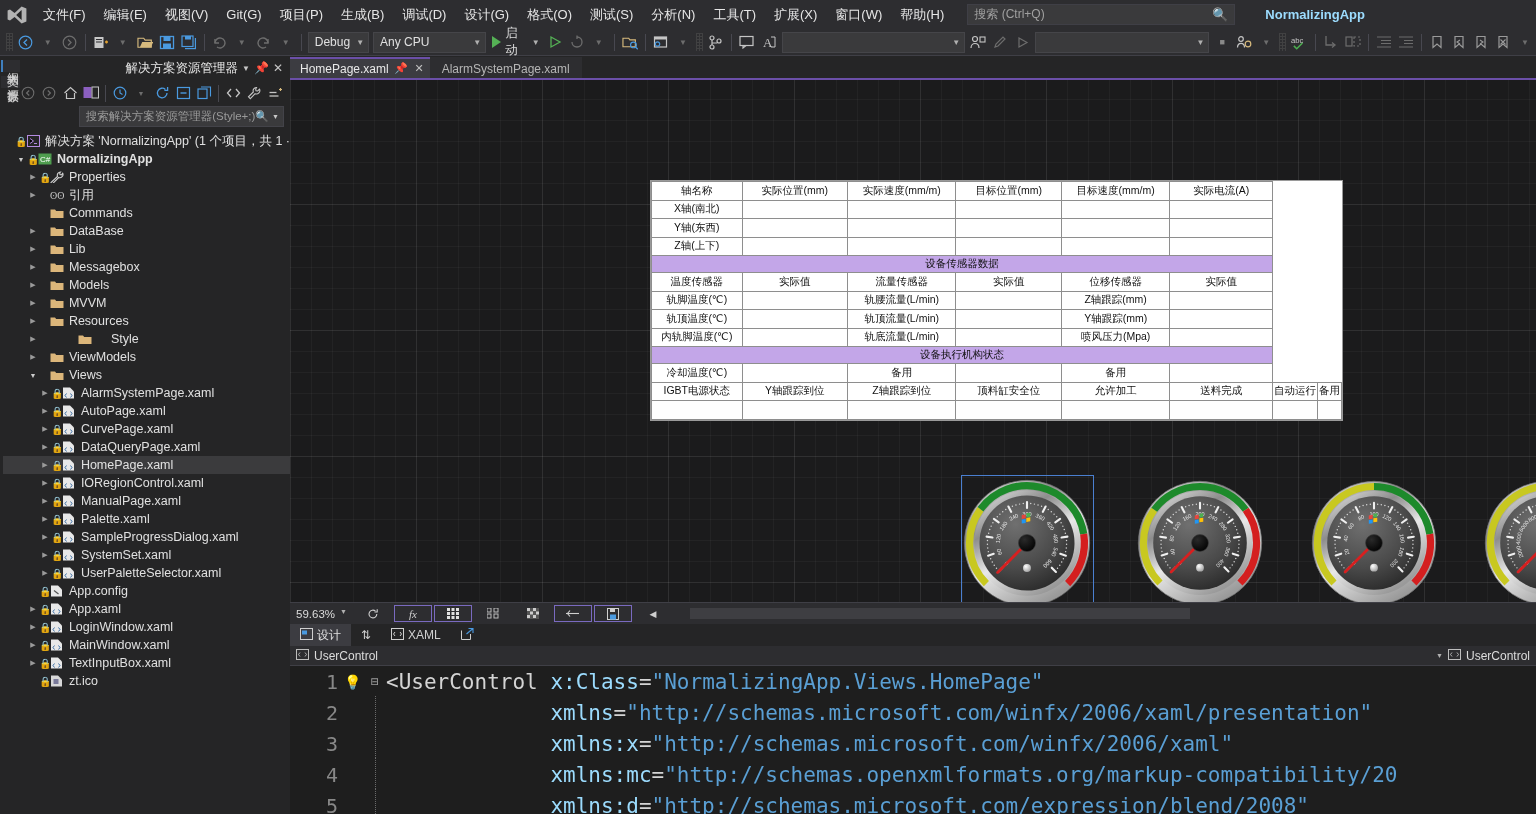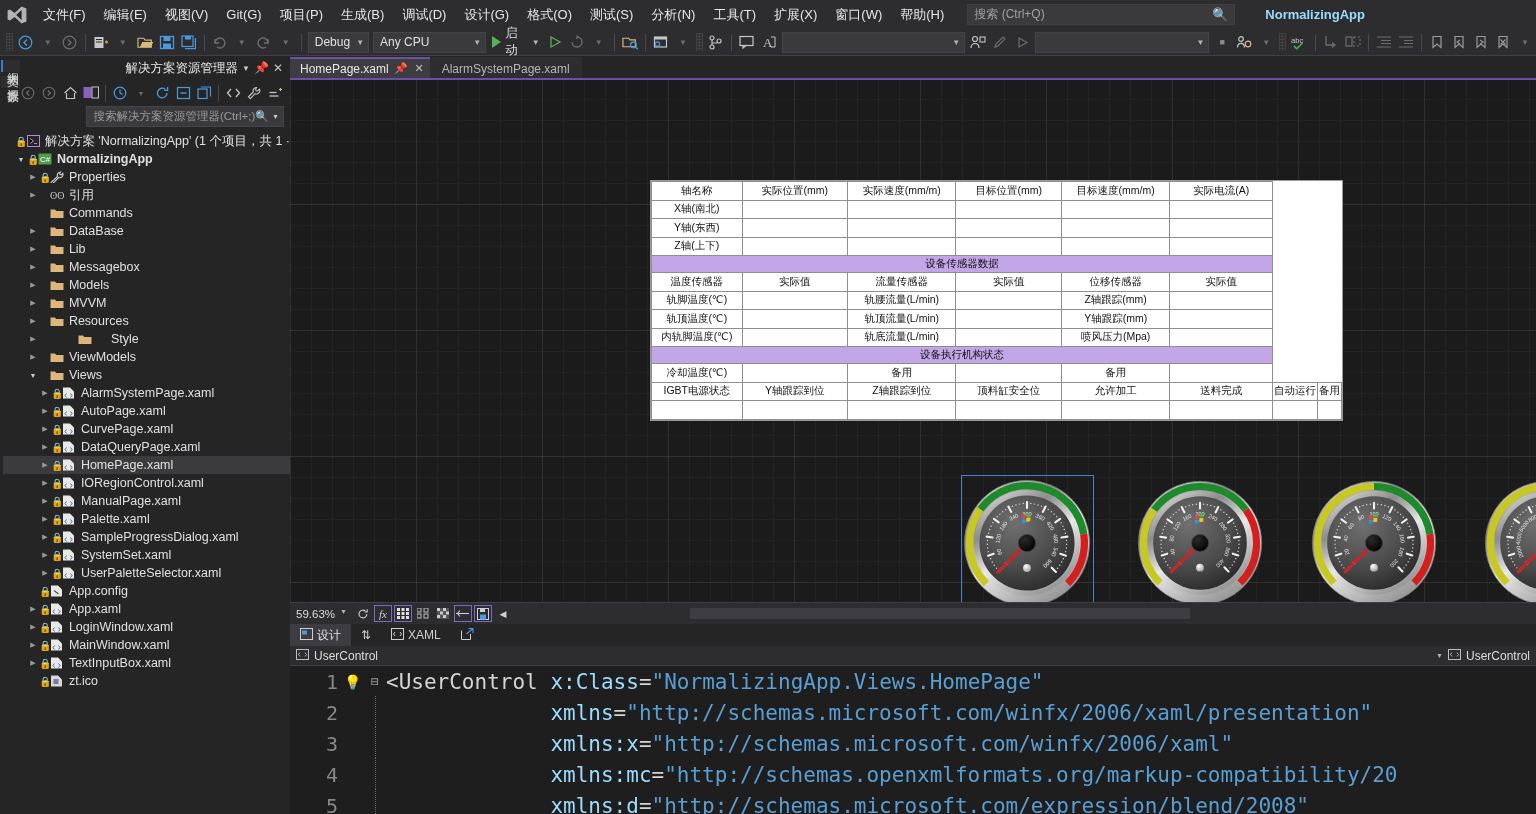--- a/index.html
+++ b/index.html
@@ -137,21 +137,21 @@
   .gauge-wrap { position:absolute; }
   .gsel { position:absolute; border:1px solid #4a7fd0; }
 
   
   .dbar {
     position:absolute; left:0; top:546px; width:1246px; height:22px;
     background:#2d2d30; display:flex; align-items:center; gap:2px; padding-left:6px;
     border-top:1px solid #3f3f46;
   }
   .zoomsel { color:#dcdcdc; font-size:11.5px; display:flex; align-items:flex-start; gap:5px; margin-right:5px;}
-  .dbtn { width:18px; height:17px; display:flex; align-items:center; justify-content:center; color:#cfcfcf; font-size:11px; }
+  .dbtn { width:38px; height:17px; display:flex; align-items:center; justify-content:center; color:#cfcfcf; font-size:11px; }
   .dbtn.hl { border:1px solid #7a6ac0; }
   .hscroll { position:absolute; left:400px; top:5px; width:820px; height:11px; }
   .hscroll .thumb { position:absolute; left:0; top:0; width:500px; height:11px; background:#3e3e42; }
 
   .swbar {
     position:absolute; left:0; top:568px; width:1246px; height:22px;
     background:#252526; display:flex; align-items:center; gap:0; font-size:12px;
   }
   .swtab { height:22px; display:flex; align-items:center; gap:4px; padding:0 10px; color:#e0e0e0; }
   .swtab.act { background:#3c3c41; }
@@ -509,21 +509,21 @@
         </div>
       <div class="se-tb">
         <svg width="15" height="14" viewBox="0 0 15 14">
             <path d="M1.5 10h9" stroke="#c5c5c5" stroke-width="1.3"></path>
             <path d="M1.5 6.5h7" stroke="#c5c5c5" stroke-width="1.3"></path>
             <path d="M11 3.5h3M12.5 2v3" stroke="#d7ba7d" stroke-width="1.2"></path>
           </svg>
         </div>
     </div>
     <div class="se-search">
-      <span>搜索解决方案资源管理器(Ctrl+;)</span>
+      <span>搜索解决方案资源管理器(Style+;)</span>
       <span style="font-size:11px;color:#c8c8c8">🔍</span>
       <span style="font-size:7px;margin-left:3px;color:#c8c8c8">▼</span>
     </div>
 
     <div class="tree" id="tree">
 
       <div class="trow">
         <span class="chev"></span>
         <span class="lock">🔒</span>
         <span class="folder">

